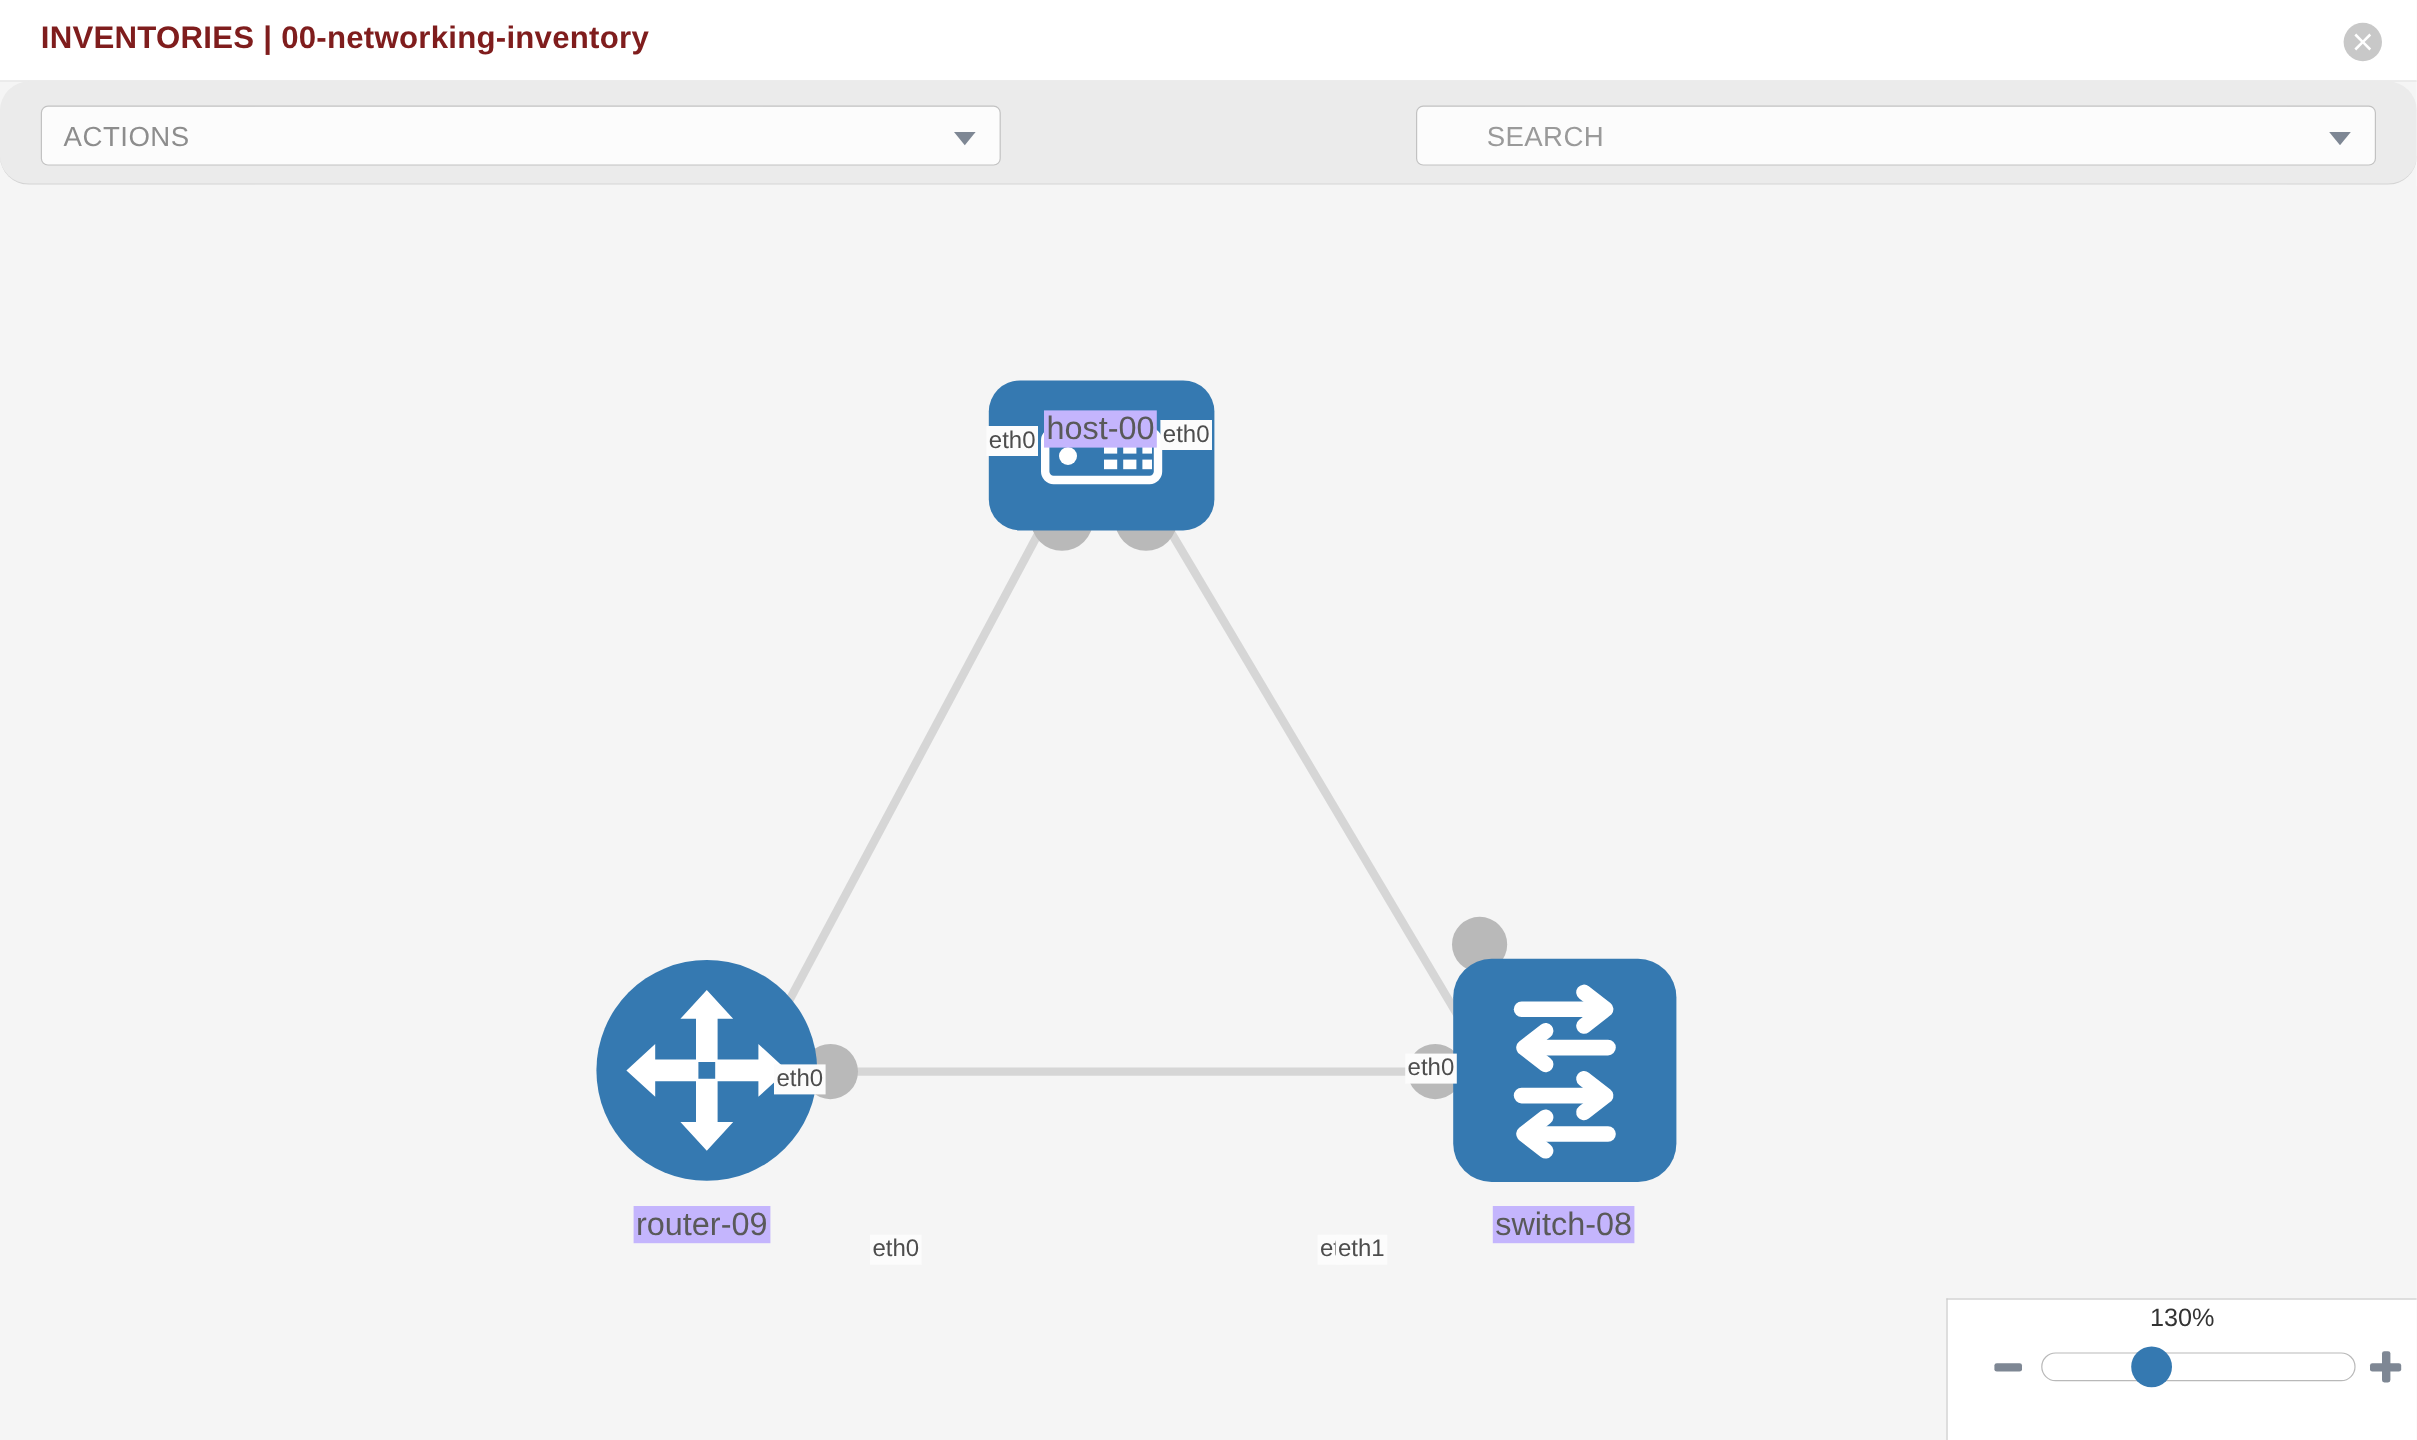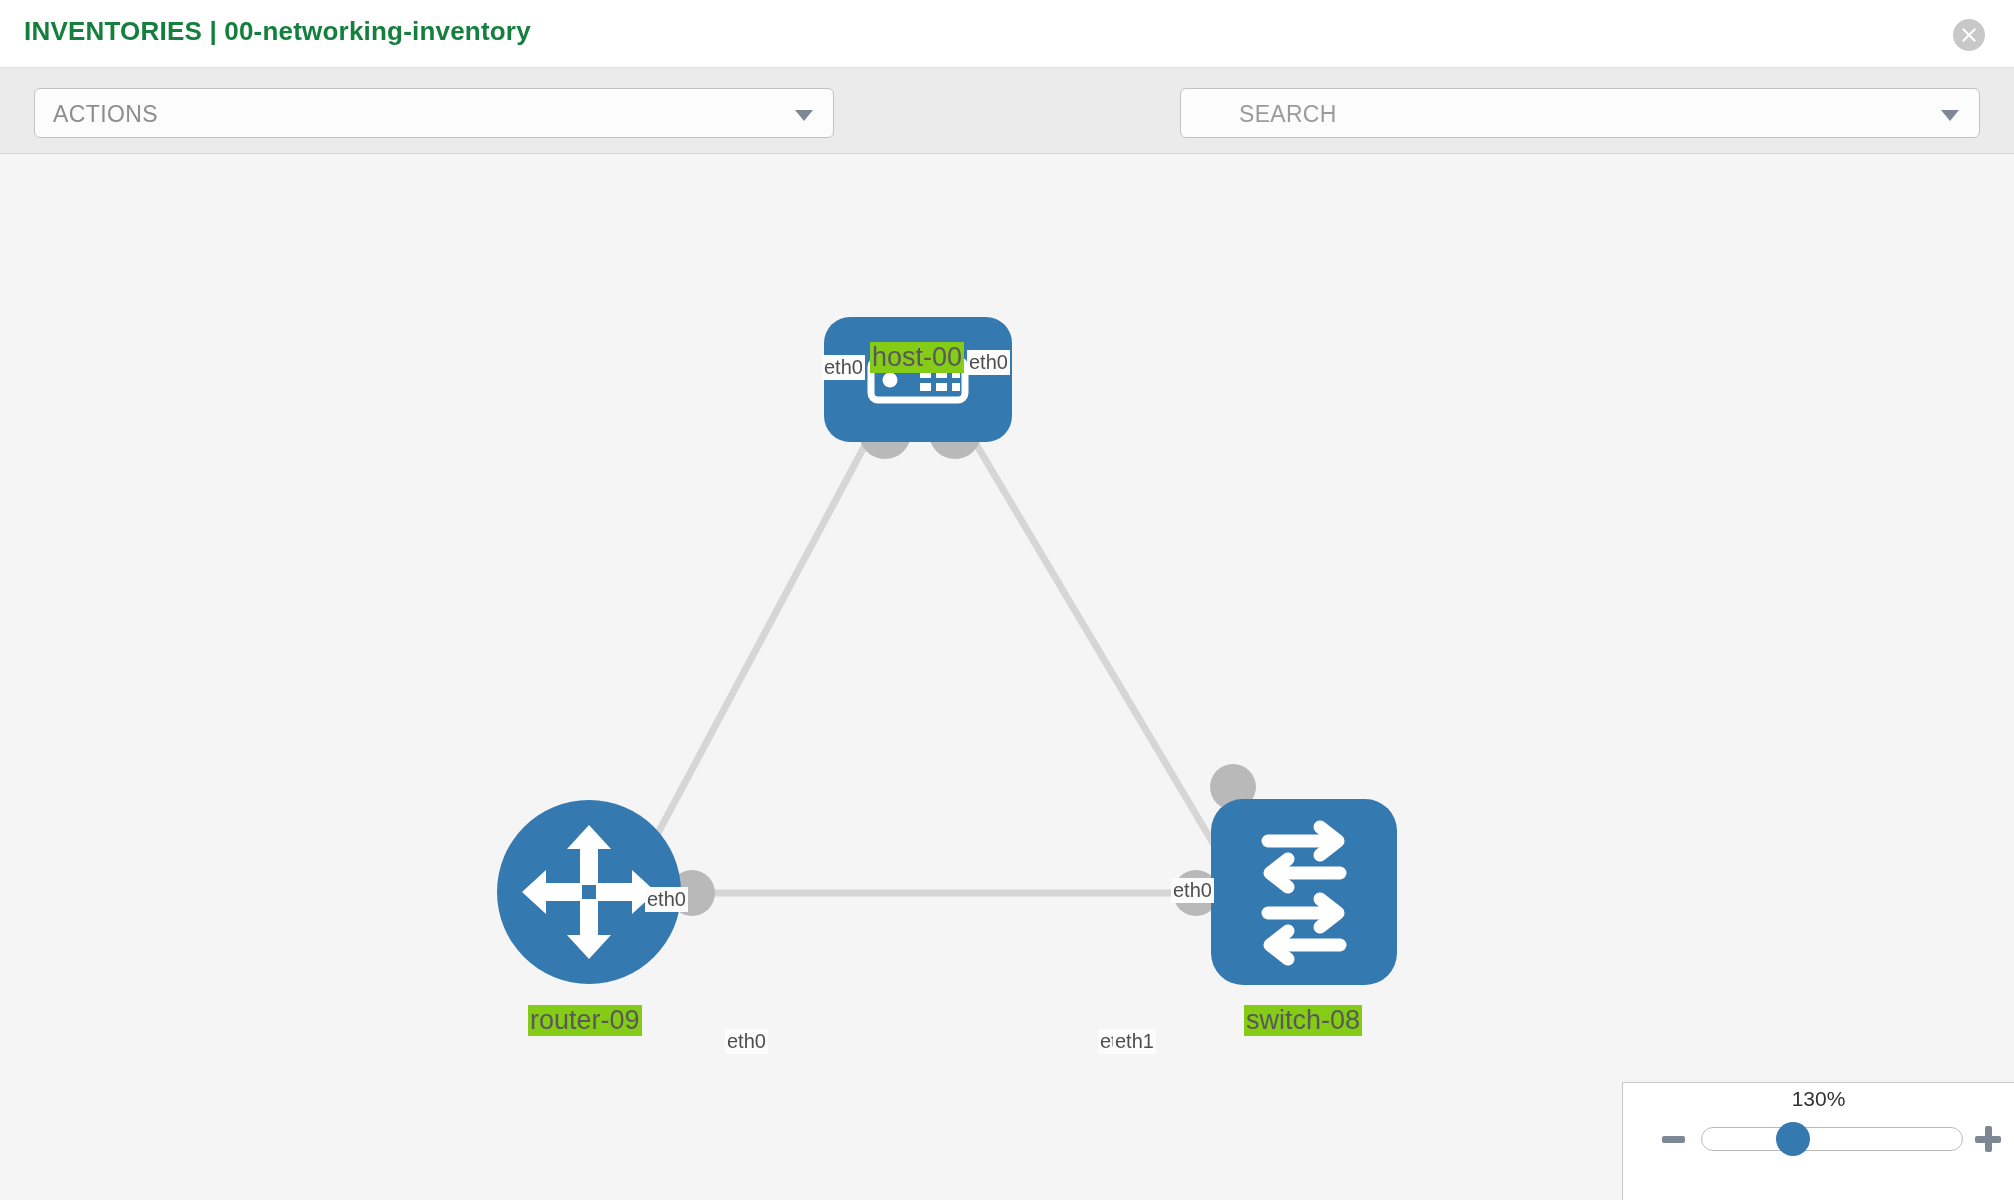--- a/index.html
+++ b/index.html
@@ -23,25 +23,25 @@
   .header {
     position: absolute;
     top: 0; left: 0;
     width: 2014px;
     height: 68px;
     background: #ffffff;
     border-bottom: 1px solid #e0e0e0;
   }
   .header-title {
     position: absolute;
-    left: 24px;
+    left: 34px;
     top: 16px;
     font-size: 26px;
     font-weight: bold;
-    color: #15803d;
+    color: #7f1d1d;
     letter-spacing: 0.2px;
     white-space: nowrap;
   }
   .close-btn {
     position: absolute;
     right: 29px;
     top: 19px;
     width: 32px;
     height: 32px;
     border-radius: 50%;
@@ -51,20 +51,21 @@
   .close-btn svg { display: block; }
 
   
   .toolbar {
     position: absolute;
     top: 68px; left: 0;
     width: 2014px;
     height: 86px;
     background: #ebebeb;
     border-bottom: 1px solid #d4d4d4;
+    border-radius: 24px;
   }
   .actions-select {
     position: absolute;
     left: 34px;
     top: 20px;
     width: 800px;
     height: 50px;
     background: #fcfcfc;
     border: 1px solid #c2c2c2;
     border-radius: 6px;
@@ -127,21 +128,21 @@
     height: 1045px;
     background: #f5f5f5;
     overflow: hidden;
   }
   .canvas svg { position: absolute; top: 0; left: 0; }
 
   .node-label {
     position: absolute;
     font-size: 27px;
     color: #595959;
-    background: #84cc16;
+    background: #c4b5fd;
     white-space: nowrap;
     padding: 0 2px;
   }
   .iface-label {
     position: absolute;
     font-size: 20px;
     color: #4d4d4d;
     background: #fcfcfc;
     white-space: nowrap;
     padding: 1px 2px;

